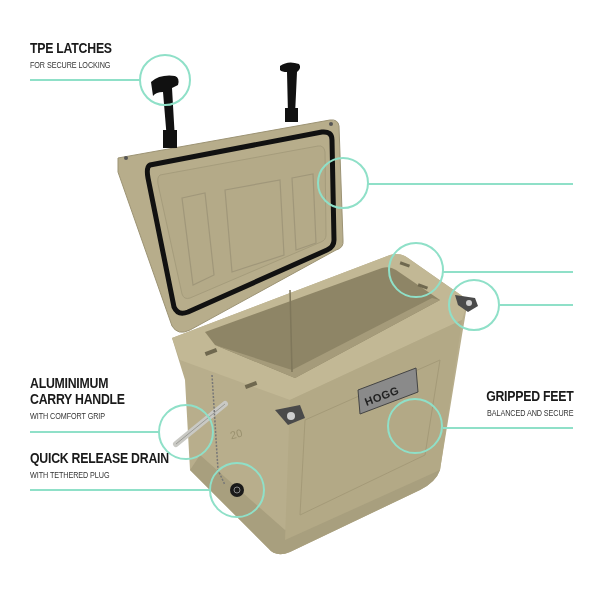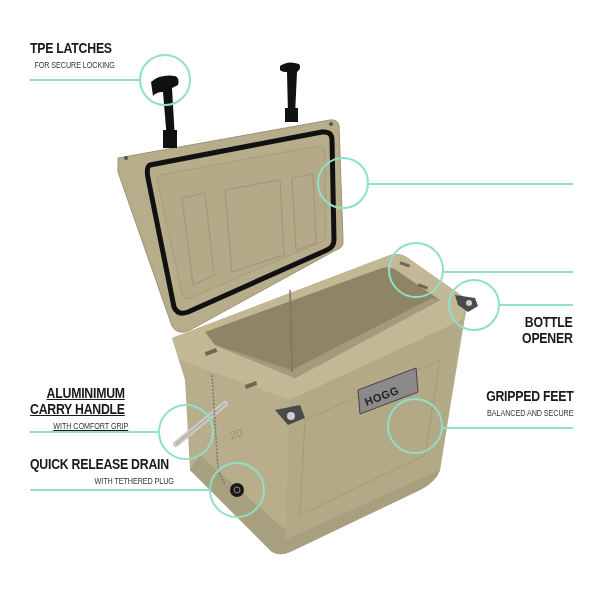--- a/index.html
+++ b/index.html
@@ -1,20 +1,20 @@
 <!DOCTYPE html>
 <html><head>
 <meta charset="utf-8">
 <style>
   html, body { margin:0; padding:0; background:#ffffff; }
   body { width:600px; height:600px; position:relative; overflow:hidden;
          font-family: "Liberation Sans", "DejaVu Sans", sans-serif; }
   .stage { position:absolute; left:0; top:0; width:600px; height:600px; }
   svg.art { position:absolute; left:0; top:0; }
-  .label { position:absolute; color:#1a1a1a;text-align:right; }
+  .label { position:absolute; color:#1a1a1a; }
   .title { font-family: "Liberation Sans", sans-serif; font-weight:700; font-size:15px;
            letter-spacing:-0.3px; line-height:16px; transform:scaleX(0.82); transform-origin:left top;
            text-transform:uppercase; white-space:nowrap; }
   .sub { font-size:8.5px; line-height:10px; color:#333; letter-spacing:-0.1px;
          transform:scaleX(0.85); transform-origin:left top; white-space:nowrap; margin-top:4px; }
   .right .title, .right .sub { transform-origin:right top; text-align:right; }
   .right { text-align:right; }
 </style>
 </head>
 <body>
@@ -97,36 +97,32 @@
     </g>
   </svg>
 
   <div class="label" style="left:30px; top:40px;">
     <div class="title">TPE LATCHES</div>
     <div class="sub">FOR SECURE LOCKING</div>
   </div>
 
 
 
-  <div class="label right" style="right:27px; top:314px;">
-    <div class="title">BOTTLE</div>
-    <div class="title">OPENER</div>
-  </div>
 
-  <div class="label" style="left:30px; top:385px;text-decoration:underline;">
+  <div class="label" style="left:30px; top:375px;">
     <div class="title">ALUMINIMUM</div>
     <div class="title">CARRY HANDLE</div>
     <div class="sub">WITH COMFORT GRIP</div>
   </div>
 
   <div class="label right" style="right:27px; top:388px;">
     <div class="title">GRIPPED FEET</div>
     <div class="sub">BALANCED AND SECURE</div>
   </div>
 
-  <div class="label" style="left:30px; top:450px;margin-top:6px;">
+  <div class="label" style="left:30px; top:450px;">
     <div class="title">QUICK RELEASE DRAIN</div>
     <div class="sub">WITH TETHERED PLUG</div>
   </div>
 
   <div style="position:absolute; left:364px; top:390px; transform:rotate(-21deg); font-family:'Liberation Sans',sans-serif; font-weight:700; font-size:11px; color:#222; letter-spacing:0.5px;">HOGG</div>
   <div style="position:absolute; left:230px; top:428px; font-family:'Liberation Sans',sans-serif; font-size:11px; color:#9a916f; transform:rotate(-15deg);">20</div>
 </div>
 
 </body></html>

